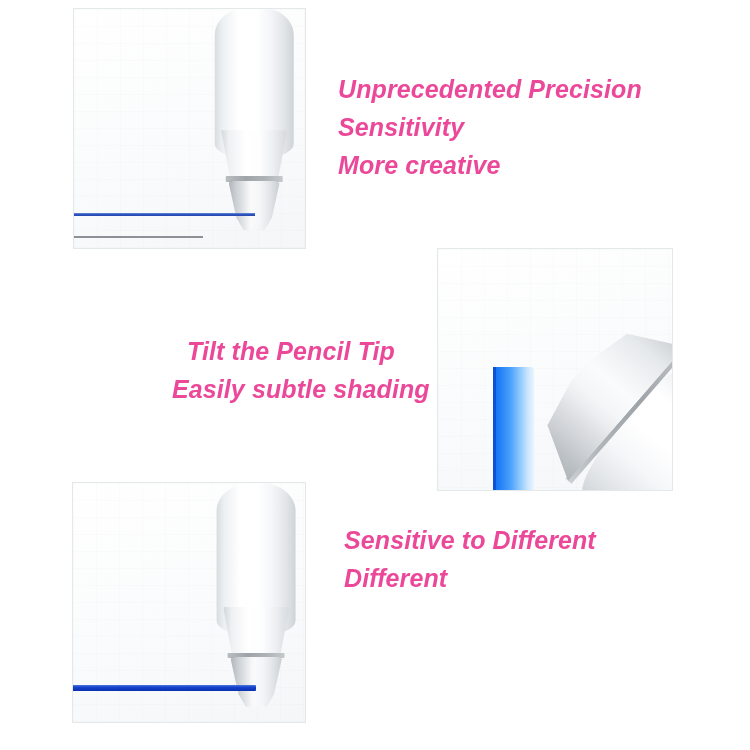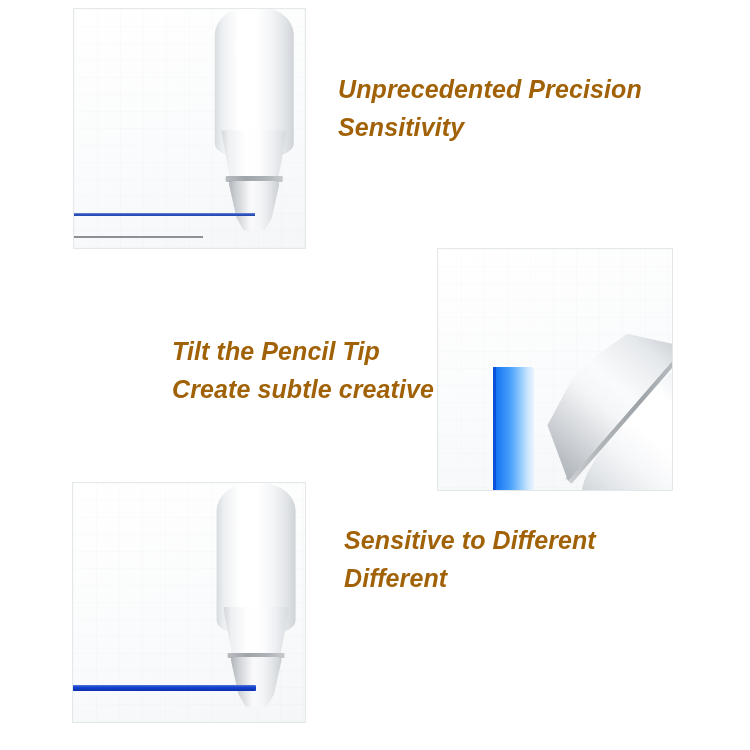--- a/index.html
+++ b/index.html
@@ -214,30 +214,30 @@
     content: "";
     position: absolute;
     left: 0; top: 0;
     width: 8%; height: 100%;
     background: #0a53d8;
   }
 
   
   .text-block {
     position: absolute;
-    color: #a16207;
+    color: #ec4899;
     font-weight: bold;
     font-style: italic;
     font-size: 25px;
     line-height: 38px;
     letter-spacing: 0.1px;
     white-space: nowrap;
   }
   #text-precision { left: 338px; top: 70px; text-align: left; }
-  #text-tilt      { left: 172px; top: 332px; text-align: left; width: 238px; }
+  #text-tilt      { left: 172px; top: 332px; text-align: center; width: 238px; }
   #text-pressure  { left: 344px; top: 521px; text-align: left; }
   .text-block div { display: block; }
 </style>
 </head>
 <body>
 
 <div class="panel" id="panel-one">
   <div class="paper"></div>
 
   <div class="pencil-v" id="pencil-one">
@@ -248,25 +248,26 @@
     <div class="pv-tip-shadow"></div>
   </div>
 
   <div class="stroke-blue-thin"></div>
   <div class="stroke-gray-thin"></div>
 </div>
 
 <div class="text-block" id="text-precision">
   <div>Unprecedented Precision</div>
   <div>Sensitivity</div>
+  <div>More creative</div>
 </div>
 
 <div class="text-block" id="text-tilt">
   <div>Tilt the Pencil Tip</div>
-  <div>Create subtle creative</div>
+  <div>Easily subtle shading</div>
 </div>
 
 <div class="panel" id="panel-two">
   <div class="paper"></div>
 
   <div class="stroke-blue-fade"></div>
 
   <div id="pencil-two">
     <div class="pt-body"></div>
     <div class="pt-collar"></div>

